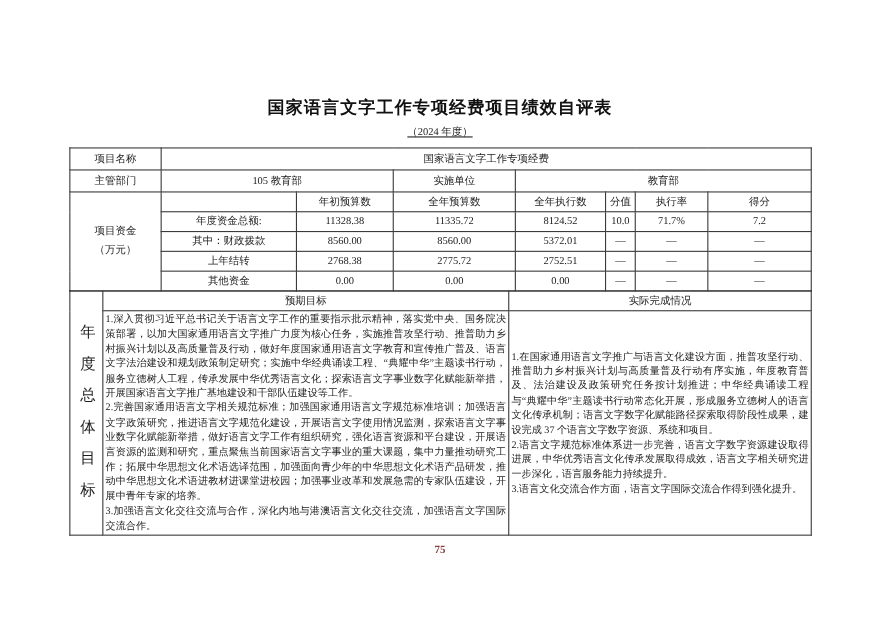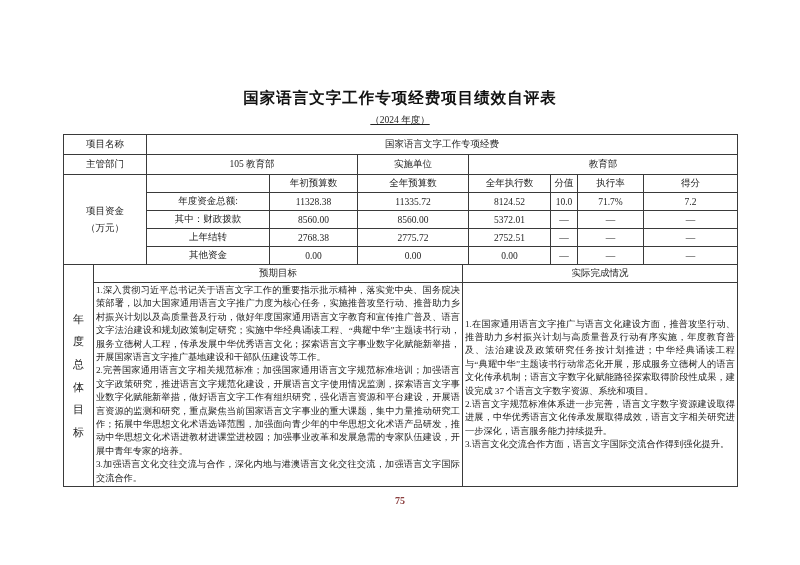--- a/index.html
+++ b/index.html
@@ -51,21 +51,21 @@
   .fund-label { white-space: pre-line; line-height: 1.7; }
 
   table.bottom { margin-top: -1px; }
   table.bottom td.hdr { height: 18px; }
   .goal-label-cell { vertical-align: middle; }
   .goal-label-cell span {
     display: inline-block;
     width: 11px;
     word-break: break-all;
     line-height: 2.05;
-    font-size: 11px;
+    font-size: 14px;
   }
   td.body {
     vertical-align: top;
     text-align: justify;
     padding: 3px 6px 4px 6px;
     height: 190px;
   }
   td.body .para {
     font-size: 9.2px;
     line-height: 13.4px;

